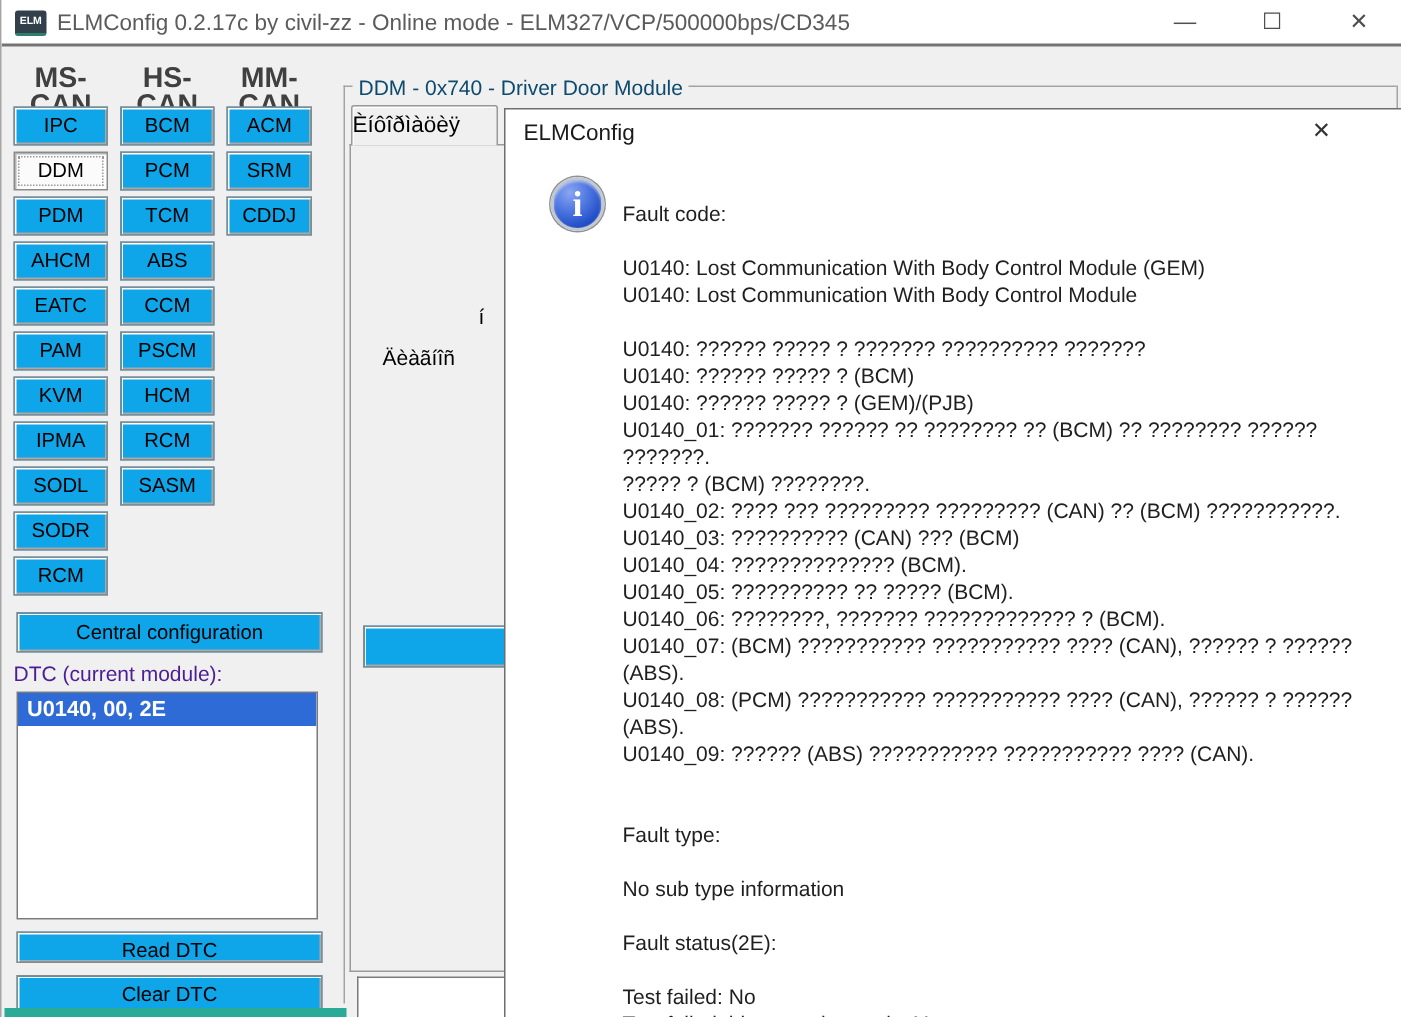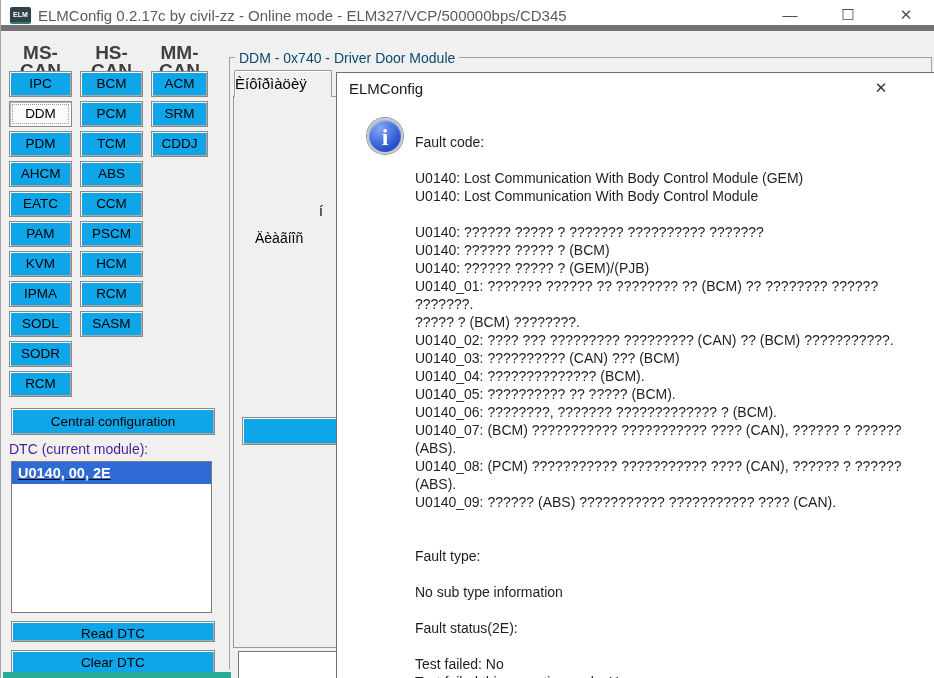--- a/index.html
+++ b/index.html
@@ -2,21 +2,21 @@
 <html><head>
 <meta charset="utf-8">
 <style>
   * { margin:0; padding:0; box-sizing:border-box; font-family:"Liberation Sans", sans-serif; cursor:default; }
   html,body { width:934px; height:678px; overflow:hidden; background:#ffffff; }
   #win { position:relative; width:934px; height:678px; background:#f0f0f0; overflow:hidden;
          border-left:1px solid #a5a5a5; }
 
   
   #titlebar { position:absolute; left:0; top:0; width:934px; height:31px; background:#ffffff;
-              border-bottom:6px solid #737373; }
+              border-bottom:2px solid #737373; }
   #app-icon { position:absolute; left:9px; top:7px; width:21px; height:17px; background:#32404c;
               border-radius:2px; color:#ffffff; font-size:7px; font-weight:bold; text-align:center;
               line-height:15px; letter-spacing:0; border-bottom:2px solid #2e7d6e; }
   #title-text { position:absolute; left:37px; top:0; height:31px; line-height:31px;
                 font-size:15px; color:#5b5b5b; white-space:nowrap; }
   .win-ctl { position:absolute; top:0; width:58px; height:31px; text-align:center; line-height:30px;
              font-size:15px; color:#4f4f4f; }
   #btn-min   { right:116px; }
   #btn-max   { right:58px; }
   #btn-close { right:0; }
@@ -33,21 +33,21 @@
   .bus-col { display:flex; flex-direction:column; width:63px; }
   .bus-col:nth-child(3) { width:57px; }
   .bus-header { height:20px; margin-bottom:7px; font-size:19px; font-weight:bold; color:#404040;
                 text-align:center; line-height:18px; }
   .mod-btn { height:26px; margin-bottom:4px; line-height:24px; }
 
   #central-config { position:absolute; left:10px; top:408px; width:204px; height:27px; line-height:25px;text-align:center; }
 
   #dtc-label { position:absolute; left:8px; top:441px; font-size:14px; color:#4c1d95; }
   #dtc-list { position:absolute; left:10px; top:461px; width:201px; height:152px; background:#ffffff;
-              border:1px solid #7a7a7a; overflow:hidden;text-decoration:underline; }
+              border:1px solid #7a7a7a; overflow:hidden; }
   .dtc-item { height:22px; line-height:22px; padding-left:6px; font-size:14.5px; font-weight:bold; }
   .dtc-item.selected { background:#2f6bd7; color:#ffffff; }
 
   #read-dtc  { position:absolute; left:10px; top:621px; width:204px; height:21px; line-height:24px; }
   #clear-dtc { position:absolute; left:10px; top:650px; width:204px; height:26px; line-height:24px; }
   #progress-strip { position:absolute; left:2px; top:672px; width:228px; height:6px; background:#2aab97; }
 
   
   #group-line { position:absolute; left:228px; top:57px; width:702px; height:1px; background:#a3a3a3; }
   #group-left { position:absolute; left:228px; top:57px; width:1px; height:612px; background:#a3a3a3; }

